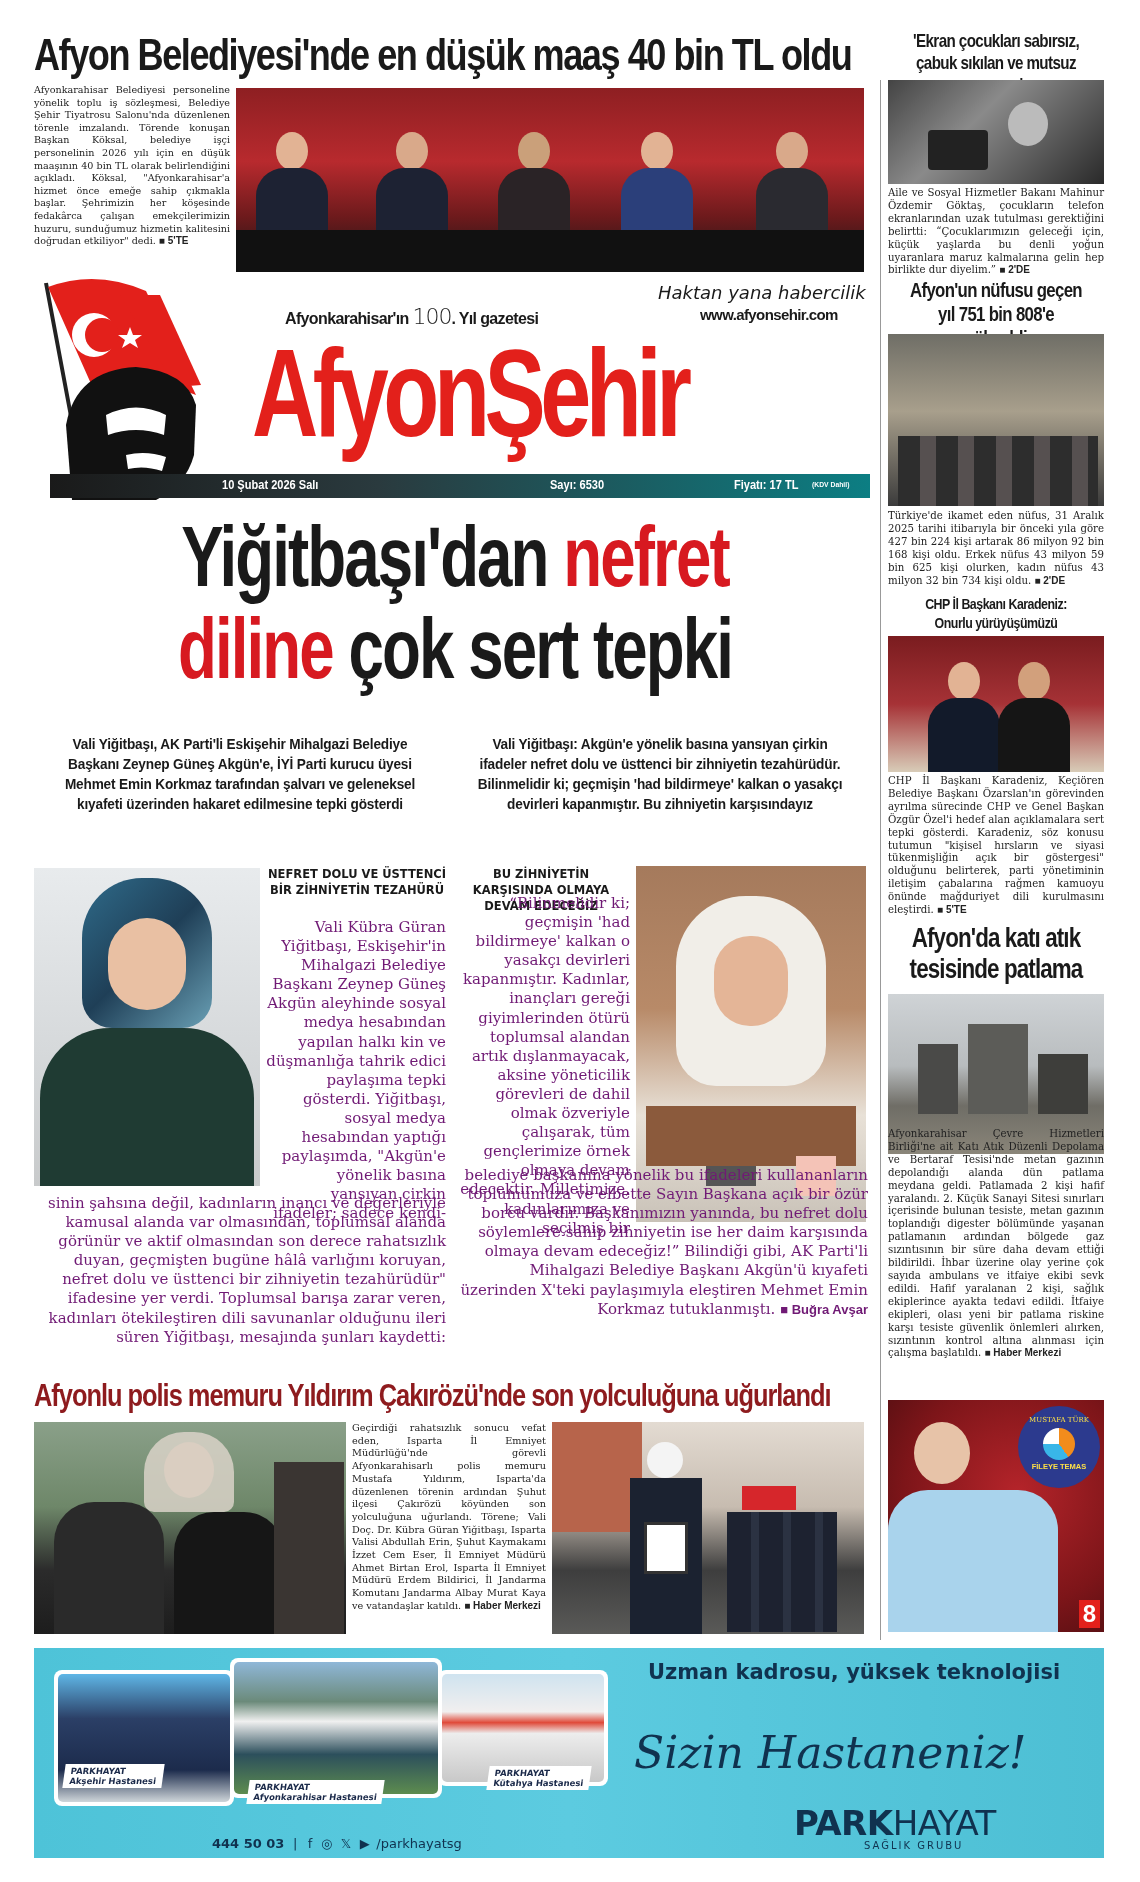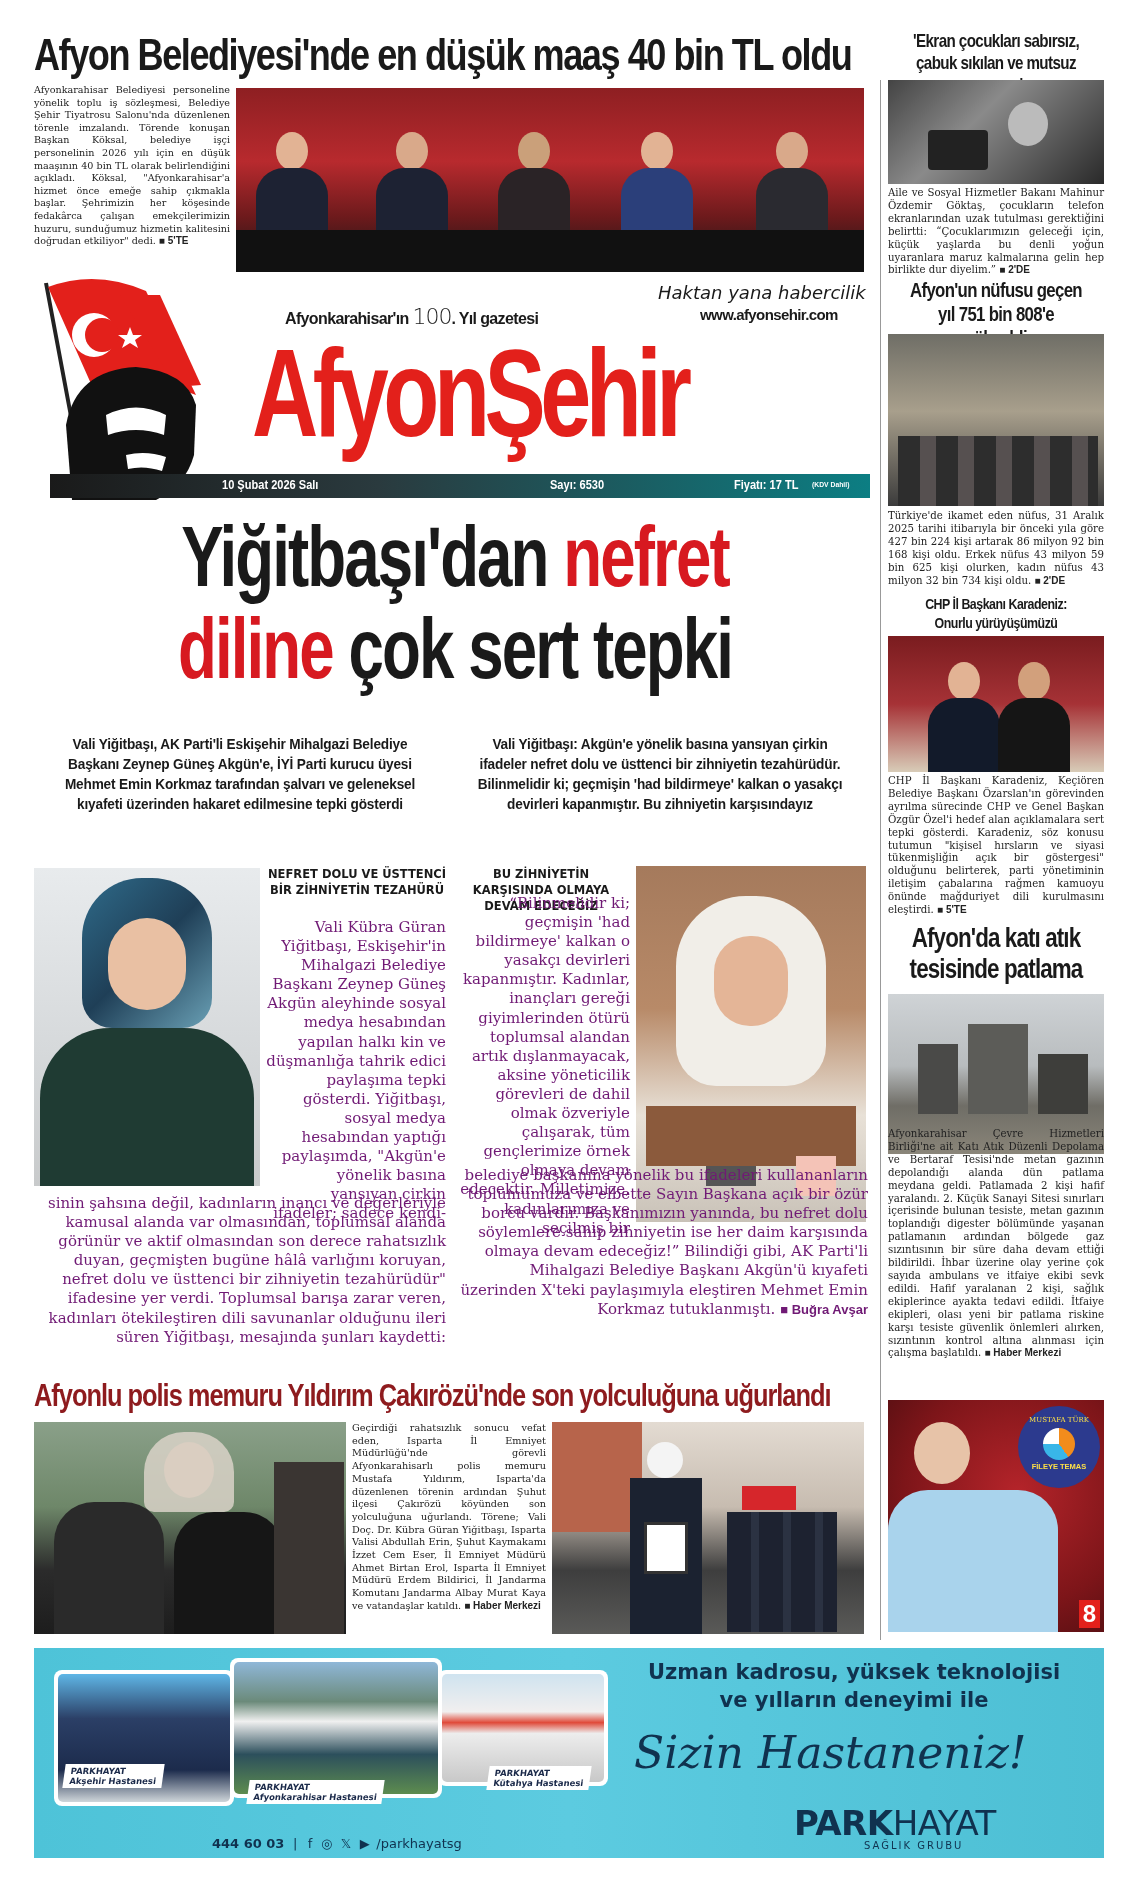--- a/index.html
+++ b/index.html
@@ -261,29 +261,28 @@
   </div>
   <div class="ad-card" style="left:404px;top:22px;width:170px;height:116px;">
     <div style="width:100%;height:100%;border-radius:5px;background:linear-gradient(180deg,#cfe3ef 0%,#f1efef 35%,#e04a3a 45%,#ededed 55%,#c8c8c8 100%);"></div>
     <div class="ad-label" style="left:50px;top:96px;">
         <b>PARKHAYAT</b>
         <span>Kütahya Hastanesi</span>
       </div>
   </div>
 
   <div id="ad-contact">
-    <span>444 60 03</span>
+    <span>444 50 03</span>
     <span style="margin:0 4px;font-weight:normal;">|</span>
     <span class="soc">f</span>
     <span class="soc">◎</span>
     <span class="soc">𝕏</span>
     <span class="soc">▶</span>
     <span style="font-weight:normal">/parkhayatsg</span>
   </div>
 
   <div id="ad-slogan">
     <div>Uzman kadrosu, yüksek teknolojisi</div>
-    <div>ve yılların deneyimi ile</div>
   </div>
   <div id="ad-script">Sizin Hastaneniz!</div>
   <div id="ad-brand"><b>PARK</b><span>HAYAT</span></div>
   <div id="ad-brand-sub">SAĞLIK GRUBU</div>
 </div>
 
 </body></html>

